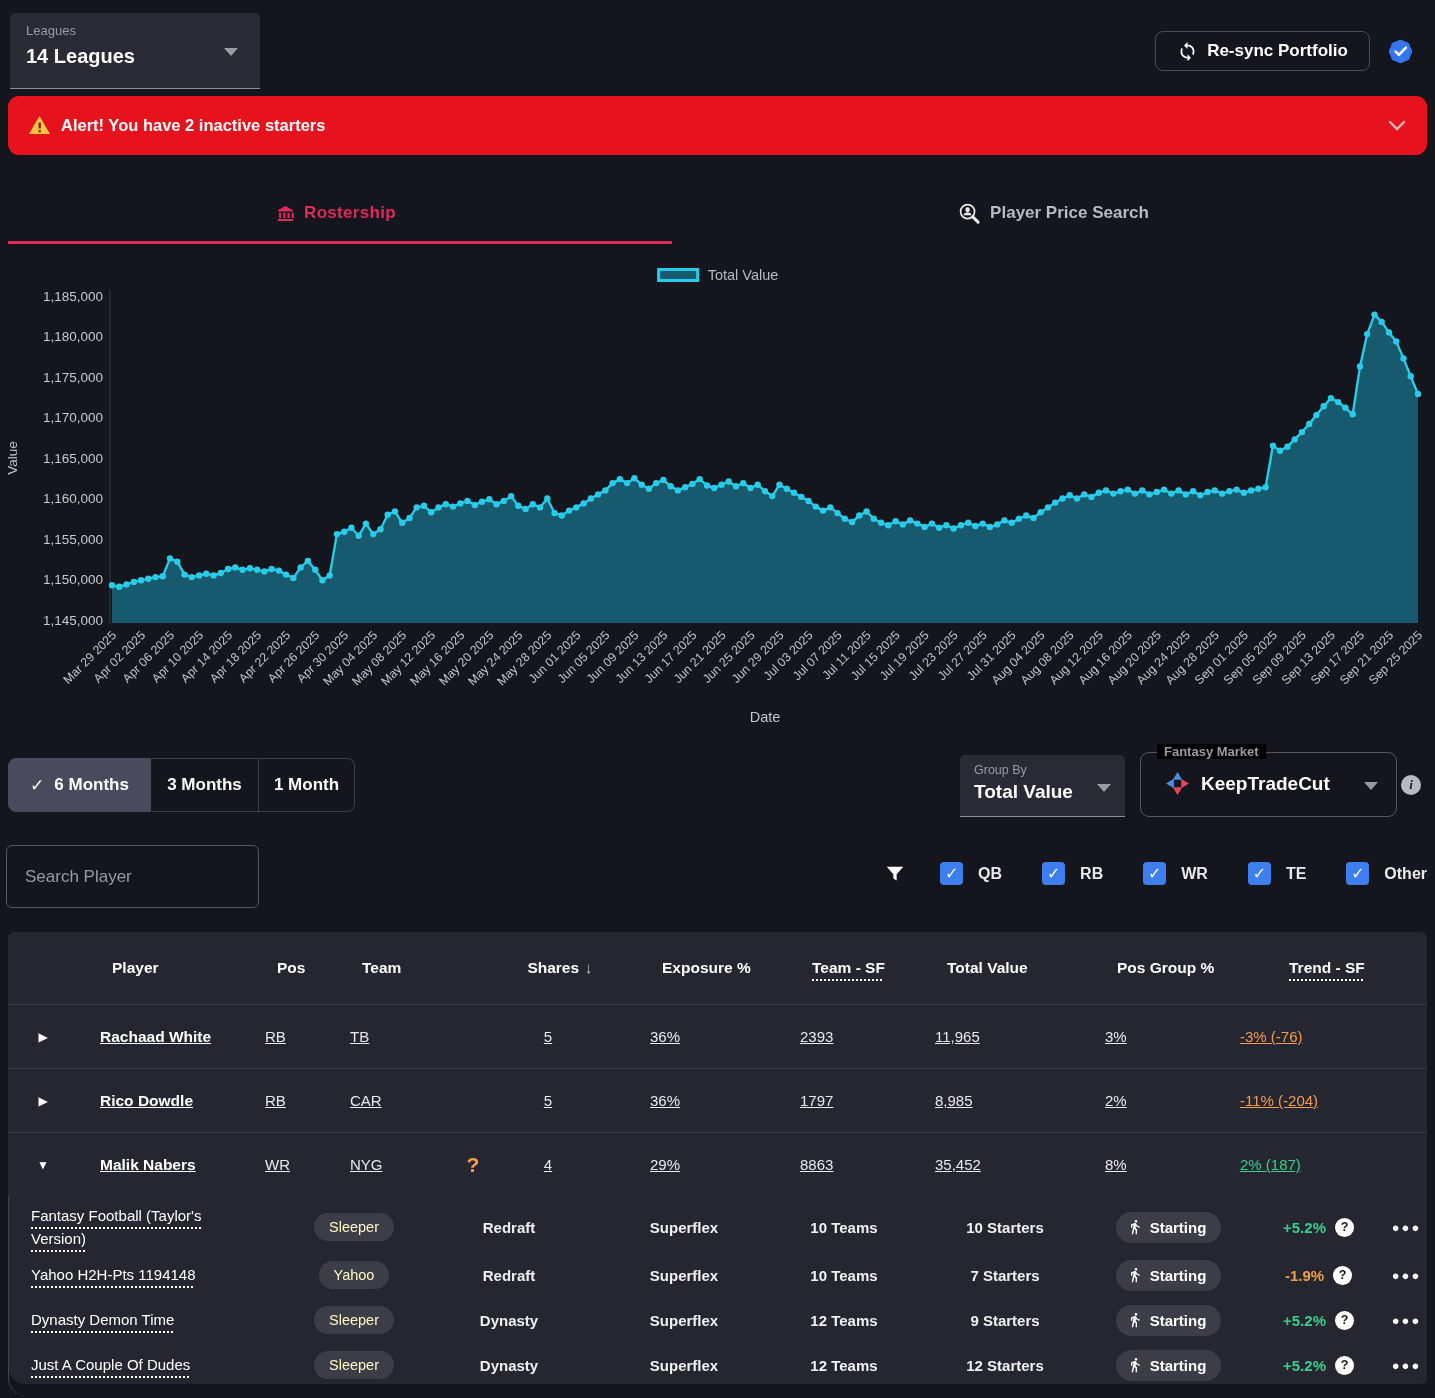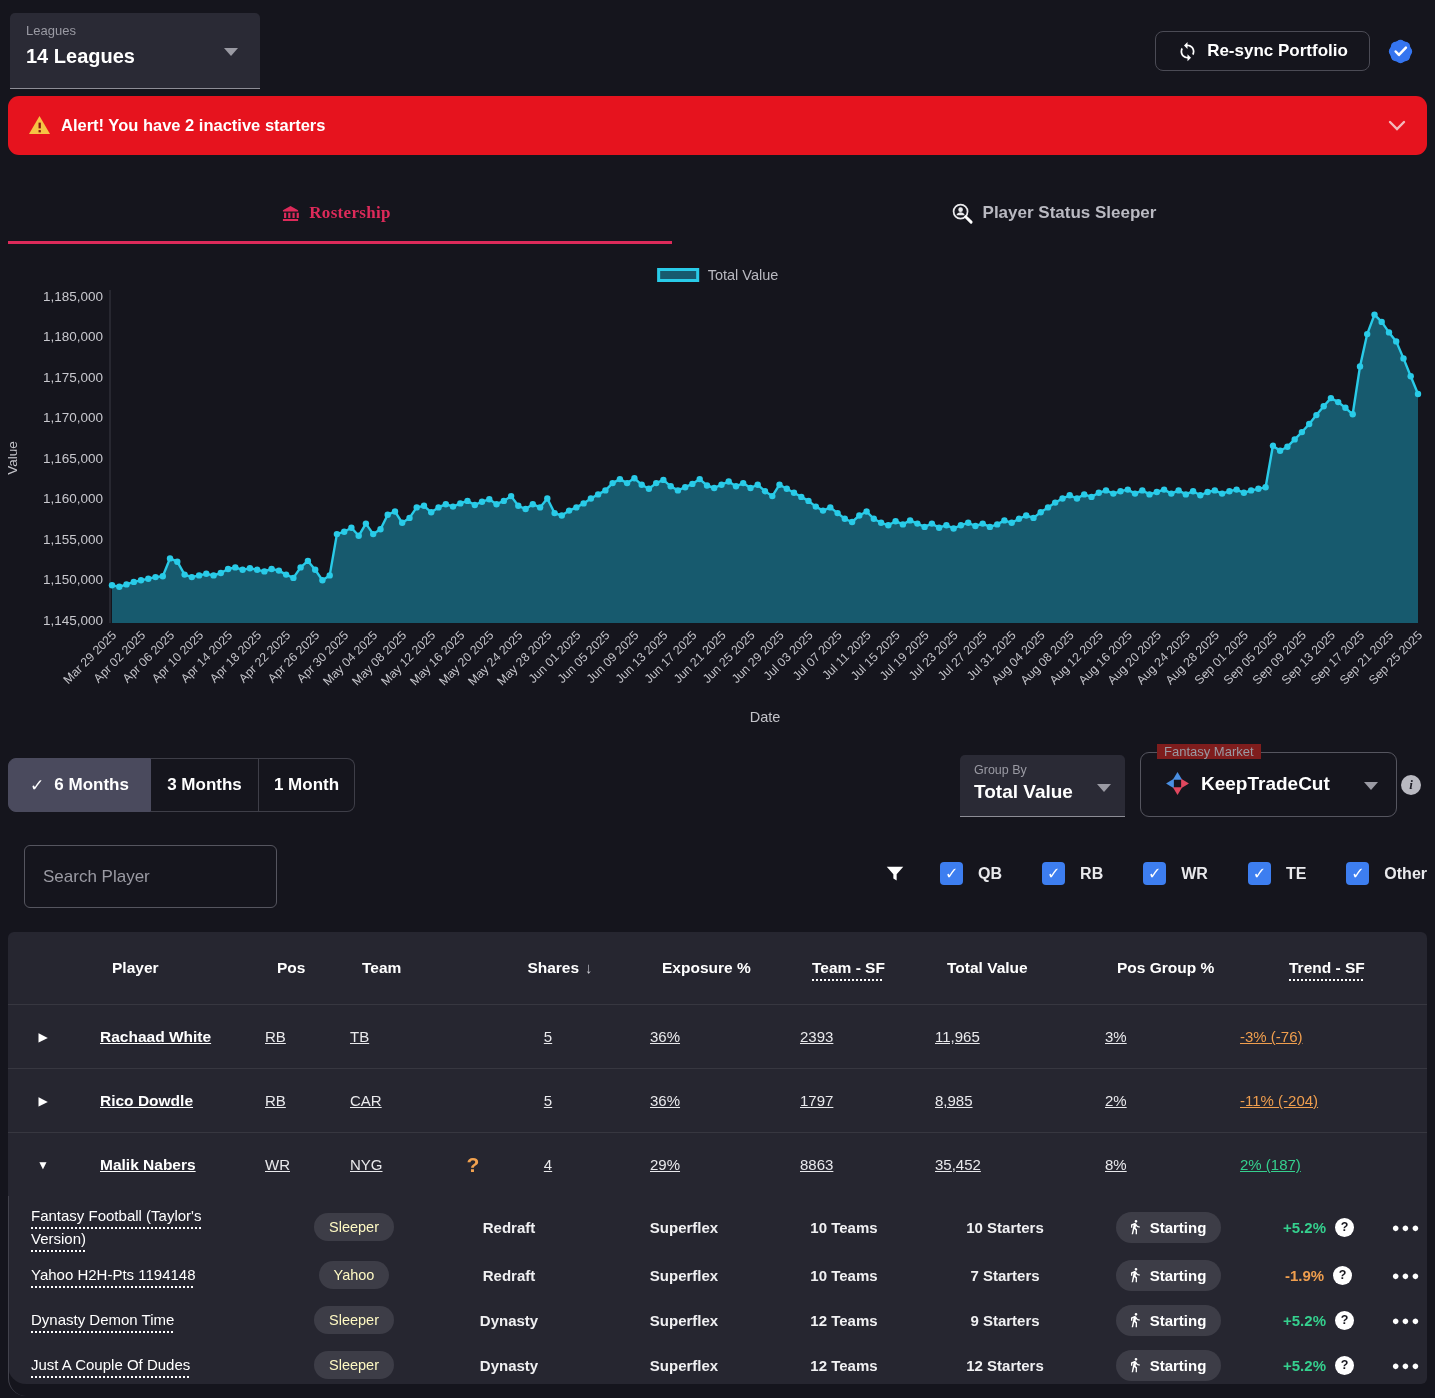--- a/index.html
+++ b/index.html
@@ -26,21 +26,21 @@
   
   .alert { position:absolute; left:8px; top:96px; width:1419px; height:59px; background:#e6131e;
     border-radius:11px; display:flex; align-items:center; padding:0 20px; }
   .alert-text { color:#ffffff; font-weight:bold; font-size:16.5px; margin-left:10px; }
   .alert-chevron { margin-left:auto; cursor:pointer; display:flex; }
 
   
   .tab { position:absolute; top:188px; height:50px; display:flex; align-items:center;
     justify-content:center; gap:9px; cursor:pointer; }
   .tab-rostership { left:0; width:672px; color:#dd2a5a; font-weight:bold; font-size:17px;
-    letter-spacing:.3px;font-family:Liberation Serif, serif; }
+    letter-spacing:.3px; }
   .tab-search { left:672px; width:763px; color:#b9b9c1; font-weight:bold; font-size:17px; }
   .tab-underline { position:absolute; left:8px; top:241px; width:664px; height:3px; background:#dd2a5a; }
 
   
   .chart-section { position:absolute; left:0; top:255px; width:1435px; height:485px; }
   .legend { position:absolute; top:12px; left:50%; transform:translateX(-50%);
     display:flex; align-items:center; gap:9px; }
   .legend-swatch { width:42px; height:14px; background:#175a6e; border:3.5px solid #29cbe8; }
   .legend-label { color:#b9b9c1; font-size:14.5px; }
   svg text { font-family:"Liberation Sans","DejaVu Sans",sans-serif; }
@@ -58,31 +58,31 @@
 
   .groupby-box { position:absolute; left:960px; top:755px; width:165px; height:62px;
     background:#2a2a35; border-bottom:1px solid #8d8d96; border-radius:5px 5px 0 0;
     padding:8px 14px; cursor:pointer; }
   .groupby-label { font-size:12.5px; color:#9a9aa3; }
   .groupby-value { font-size:19px; color:#ffffff; font-weight:bold; margin-top:4px; }
   .groupby-box .caret { position:absolute; right:14px; top:29px; }
 
   .market-box { position:absolute; left:1140px; top:752px; width:257px; height:65px;
     border:1px solid #55555f; border-radius:9px; cursor:pointer; }
-  .market-legend { position:absolute; top:-9px; left:16px; background:#7f1d1d; padding:0 7px;
-    font-size:13px; color:#9a9aa3; }
+  .market-legend { position:absolute; top:-9px; left:16px; background:#000000; padding:0 7px;
+    font-size:13px; color:#9a9aa3;font-weight:bold; }
   .market-content { display:flex; align-items:center; gap:11px; padding:18px 0 0 24px; }
   .market-value { color:#ffffff; font-weight:bold; font-size:19px; }
   .market-box .caret { position:absolute; right:18px; top:29px; }
   .market-info { position:absolute; left:1401px; top:775px; width:20px; height:20px;
     border-radius:50%; background:#b9b9c1; color:#1d1d26; font-size:13px; font-weight:bold;
     display:flex; align-items:center; justify-content:center; cursor:pointer; font-family:"Liberation Serif",serif; font-style:italic; }
 
   
-  .search-input { position:absolute; left:24px; top:845px; width:253px; height:63px;
+  .search-input { position:absolute; left:6px; top:845px; width:253px; height:63px;
     background:transparent; border:1px solid #55555f; border-radius:6px; padding:0 18px;
     color:#e9e9ec; font-size:17px; font-family:inherit; outline:none; }
   .search-input::placeholder { color:#9a9aa3; }
   .filters { position:absolute; top:862px; right:8px; display:flex; align-items:center; }
   .funnel { margin-right:34px; display:flex; cursor:pointer; }
   .pos-item { display:flex; align-items:center; gap:15px; margin-left:40px; }
   .pos-item:first-of-type { margin-left:0; }
   .checkbox { width:23px; height:23px; border-radius:4px; background:#3d7ef0; color:#ffffff;
     font-size:16px; font-weight:bold; display:flex; align-items:center; justify-content:center;
     cursor:pointer; }
@@ -186,21 +186,21 @@
   </div>
   <div class="tab tab-search">
     <span style="display:flex;">
       <svg width="23" height="23" viewBox="0 0 24 24">
         <circle cx="10" cy="10" r="7.3" stroke="#e9e9ec" stroke-width="1.8" fill="none"></circle>
         <circle cx="10" cy="8" r="2.4" fill="#e9e9ec"></circle>
         <path d="M5.6 13.8c.9-2 2.6-3 4.4-3s3.5 1 4.4 3" fill="#e9e9ec"></path>
         <path d="M15.3 15.3L21 21" stroke="#ffffff" stroke-width="3" stroke-linecap="round"></path>
       </svg>
     </span>
-    <span>Player Status Sleeper</span>
+    <span>Player Price Search</span>
   </div>
   <div class="tab-underline"></div>
 
   <div class="chart-section">
     <div class="legend">
       <span class="legend-swatch"></span>
       <span class="legend-label">Total Value</span>
     </div>
     <svg id="chart-svg" width="1435" height="485" viewBox="0 0 1435 485">
         <line x1="110" y1="35" x2="110" y2="368" stroke="#3a3a45" stroke-width="1"></line>

